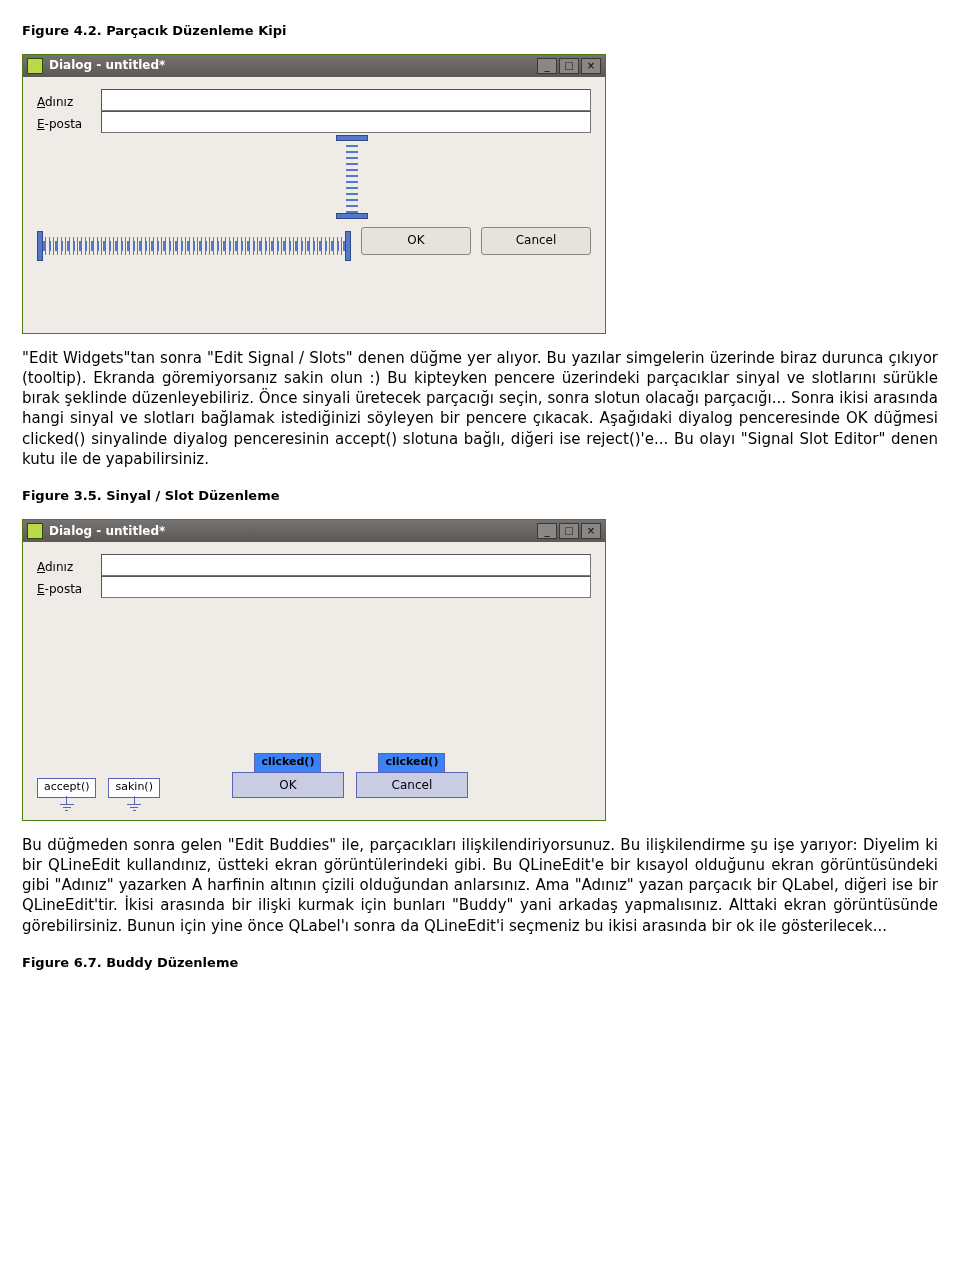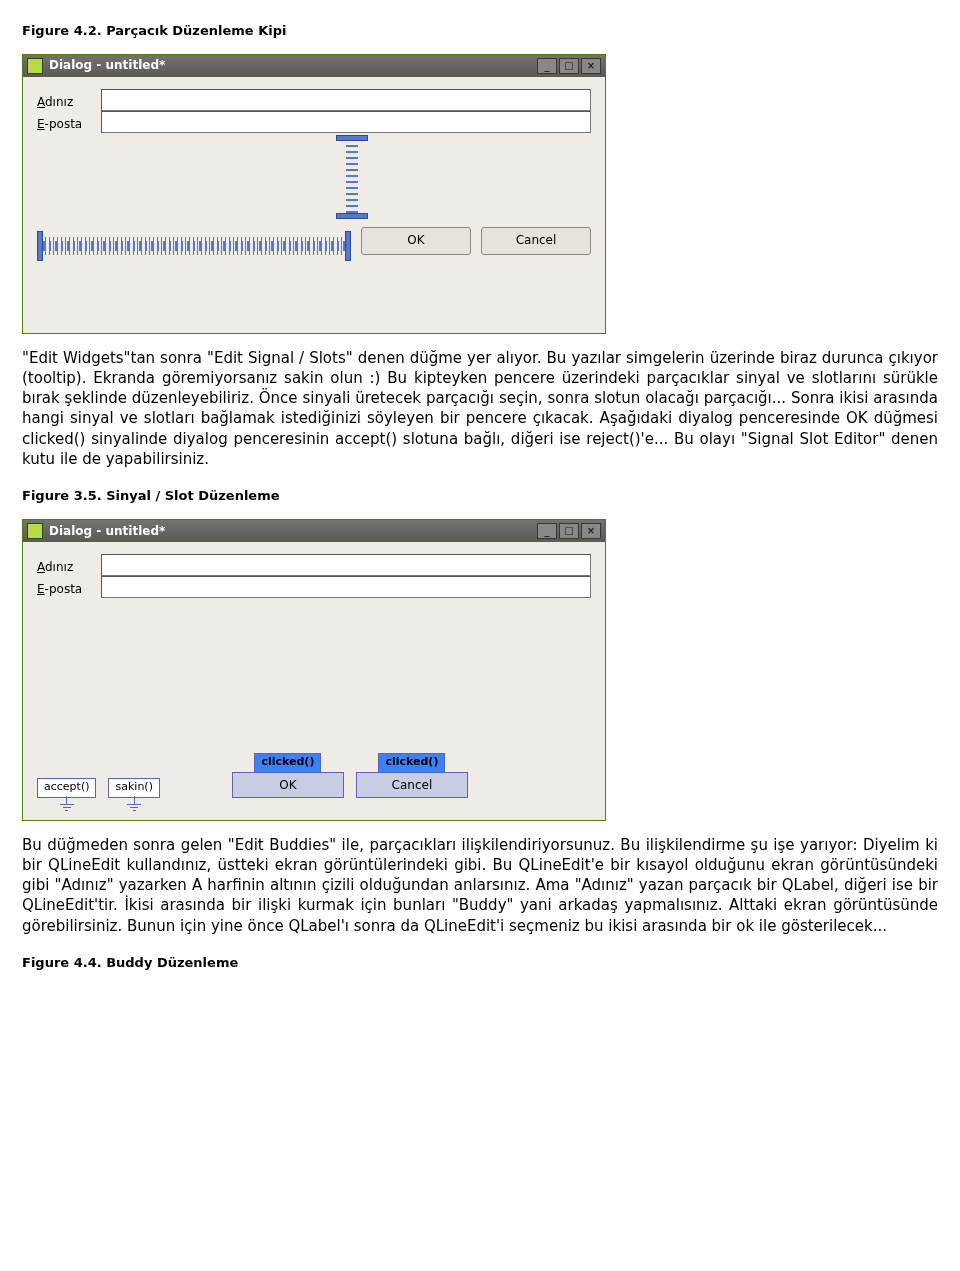--- a/index.html
+++ b/index.html
@@ -249,13 +249,13 @@
       <div class="slot-btn-wrap">
         <div class="sigbox on-btn" style="border-bottom:none;">clicked()</div>
         <div class="slot-btn">Cancel</div>
       </div>
     </div>
   </div>
 </div>
 
 <p class="body">Bu düğmeden sonra gelen "Edit Buddies" ile, parçacıkları ilişkilendiriyorsunuz. Bu ilişkilendirme şu işe yarıyor: Diyelim ki bir QLineEdit kullandınız, üstteki ekran görüntülerindeki gibi. Bu QLineEdit'e bir kısayol olduğunu ekran görüntüsündeki gibi "Adınız" yazarken A harfinin altının çizili olduğundan anlarsınız. Ama "Adınız" yazan parçacık bir QLabel, diğeri ise bir QLineEdit'tir. İkisi arasında bir ilişki kurmak için bunları "Buddy" yani arkadaş yapmalısınız. Alttaki ekran görüntüsünde görebilirsiniz. Bunun için yine önce QLabel'ı sonra da QLineEdit'i seçmeniz bu ikisi arasında bir ok ile gösterilecek...</p>
 
-<h3 class="fig-caption">Figure 4.4. Buddy Düzenleme</h3>
+<h3 class="fig-caption">Figure 6.7. Buddy Düzenleme</h3>
 
 </body></html>

